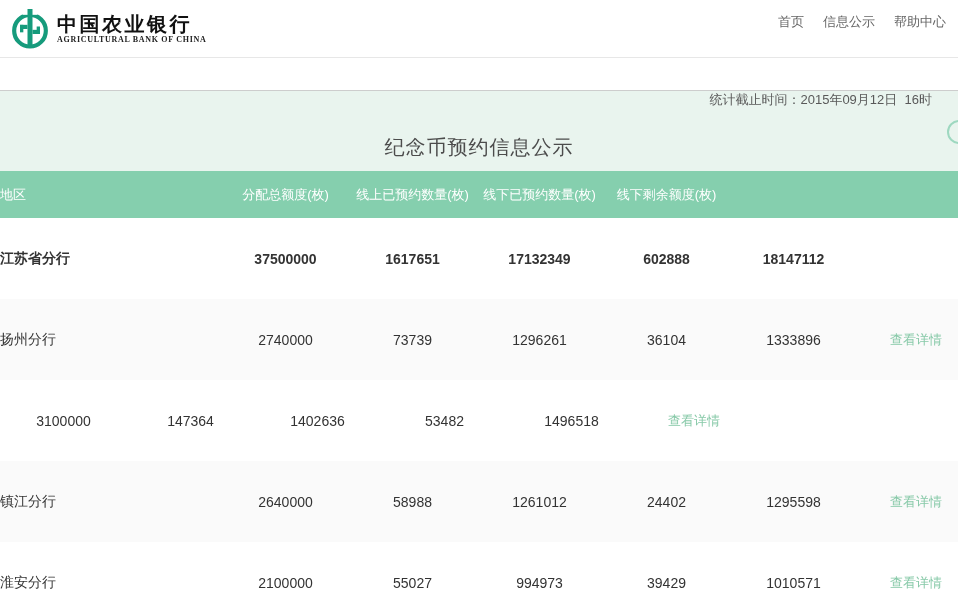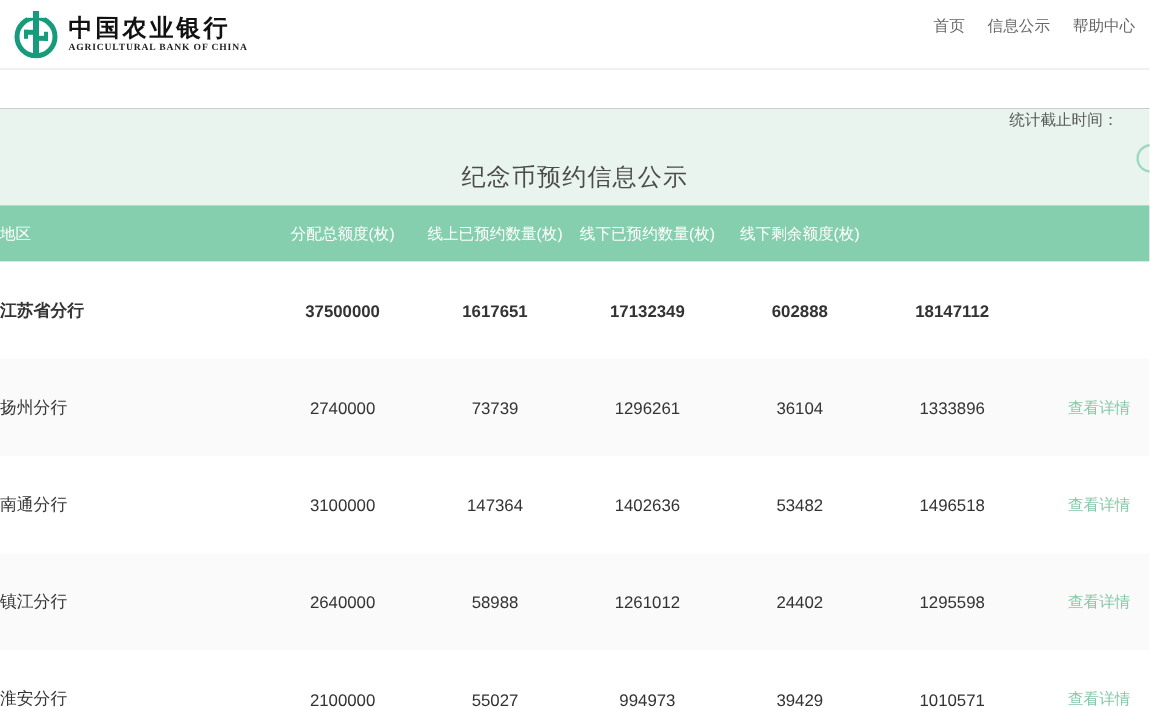--- a/index.html
+++ b/index.html
@@ -90,21 +90,21 @@
       <a>首页</a>
       <a>信息公示</a>
       <a>帮助中心</a>
     </div>
   </div>
 
   <div class="sub-strip"></div>
 
   <div class="title-band">
     <div class="page-title">纪念币预约信息公示</div>
-    <div class="stats-deadline"><span>统计截止时间：</span></div>
+    <div class="stats-deadline"><span>统计截止时间：</span><span>2015年09月12日  16时</span></div>
     <div class="refresh-icon"></div>
   </div>
 
   <div>
     <div class="trow thead">
       <div class="c-region">地区</div>
       <div class="c-num">分配总额度(枚)</div>
       <div class="c-num">线上已预约数量(枚)</div>
       <div class="c-num">线下已预约数量(枚)</div>
       <div class="c-num">线下剩余额度(枚)</div>
@@ -125,21 +125,20 @@
       <div class="c-region">扬州分行</div>
       <div class="c-num">2740000</div>
       <div class="c-num">73739</div>
       <div class="c-num">1296261</div>
       <div class="c-num">36104</div>
       <div class="c-num">1333896</div>
       <div class="c-detail"><a class="detail-link">查看详情</a></div>
     </div>
 
     <div class="trow tbody-row">
-      <div class="c-region">南通分行</div>
       <div class="c-num">3100000</div>
       <div class="c-num">147364</div>
       <div class="c-num">1402636</div>
       <div class="c-num">53482</div>
       <div class="c-num">1496518</div>
       <div class="c-detail"><a class="detail-link">查看详情</a></div>
     </div>
 
     <div class="trow tbody-row alt">
       <div class="c-region">镇江分行</div>

